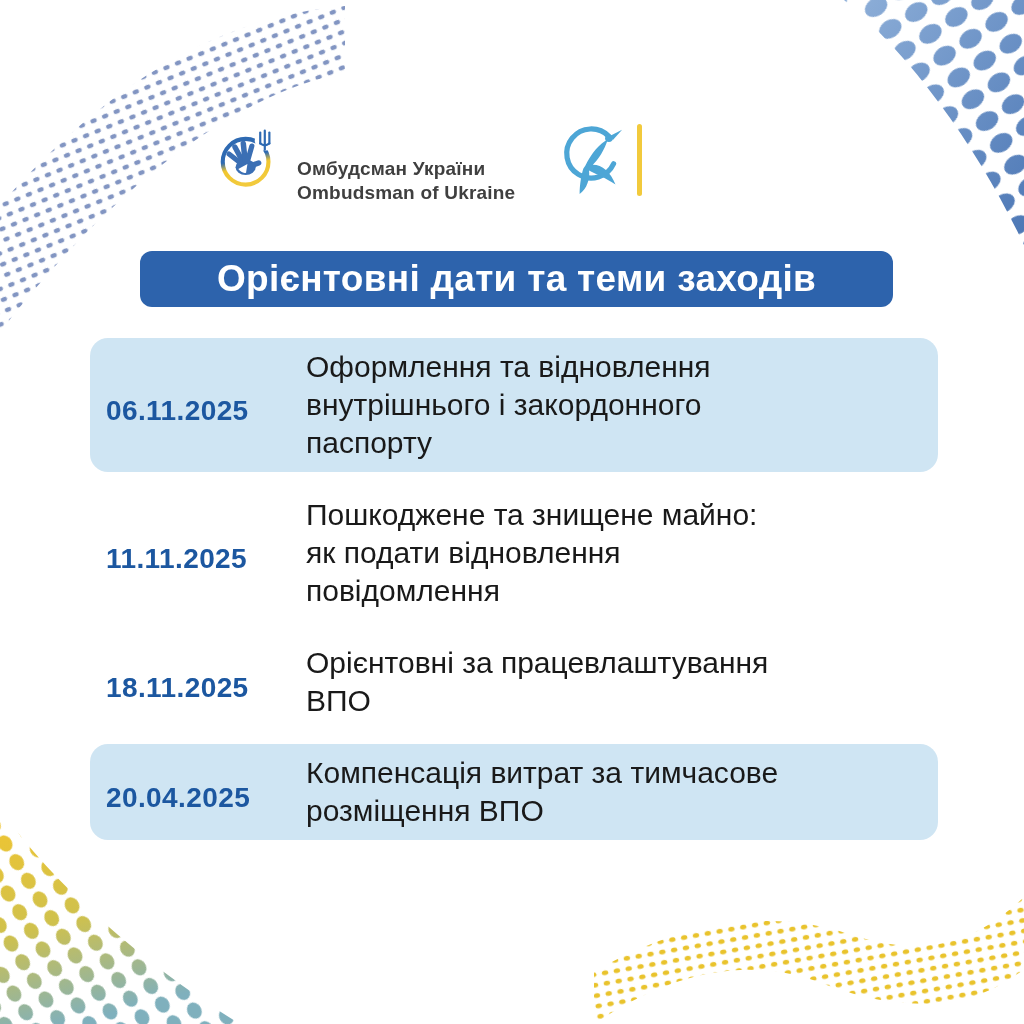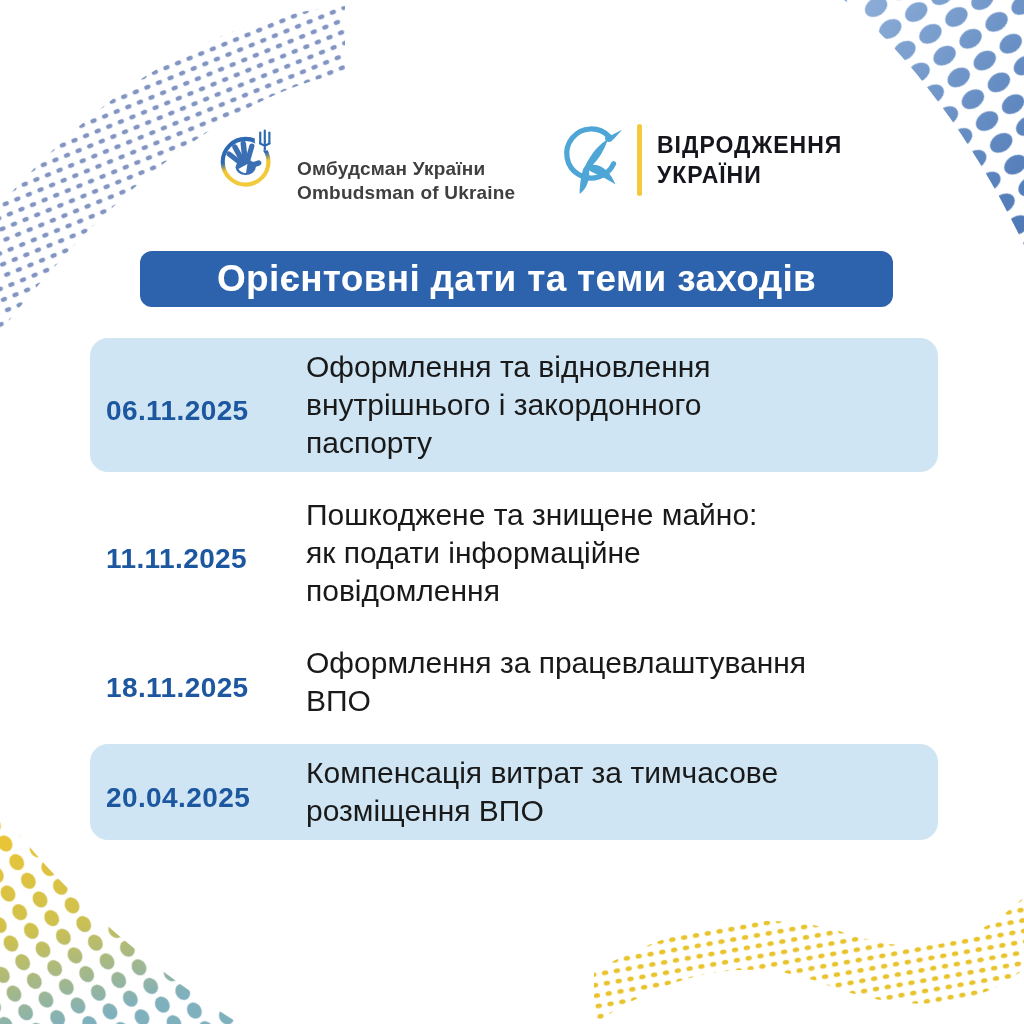--- a/index.html
+++ b/index.html
@@ -168,44 +168,40 @@
 <div class="logo-right">
   <svg class="bird" viewBox="0 0 72 88">
     <path d="M56,19 A26,26 0 1 0 61,48" fill="none" stroke="#4da6d6" stroke-width="5.5" stroke-linecap="round"></path>
     <g fill="#4da6d6">
       <path d="M31,50 C38,36 46,27 55,22 C51,34 45,43 39,49 C49,49 58,57 63,70 C53,63 43,59 35,55 C36,64 33,74 25,80 C25,70 27,59 29,53 Z"></path>
       <circle cx="56" cy="21" r="4"></circle>
       <path d="M58,18 L70,12 L60,23 Z"></path>
     </g>
   </svg>
   <div class="divider"></div>
-  <div class="text">
-    <div>ВІДРОДЖЕННЯ</div>
-    <div>УКРАЇНИ</div>
-  </div>
 </div>
 
 <div class="title-banner">Орієнтовні дати та теми заходів</div>
 
 <div class="schedule">
   <div class="row highlight">
     <div class="date">06.11.2025</div>
     <div class="topic">Оформлення та відновлення
 внутрішнього і закордонного
 паспорту</div>
   </div>
   <div class="row">
     <div class="date">11.11.2025</div>
     <div class="topic">Пошкоджене та знищене майно:
-як подати інформаційне
+як подати відновлення
 повідомлення</div>
   </div>
   <div class="row">
     <div class="date">18.11.2025</div>
-    <div class="topic">Оформлення за працевлаштування
+    <div class="topic">Орієнтовні за працевлаштування
 ВПО</div>
   </div>
   <div class="row highlight">
     <div class="date">20.04.2025</div>
     <div class="topic">Компенсація витрат за тимчасове
 розміщення ВПО</div>
   </div>
 </div>
 
 </body></html>

